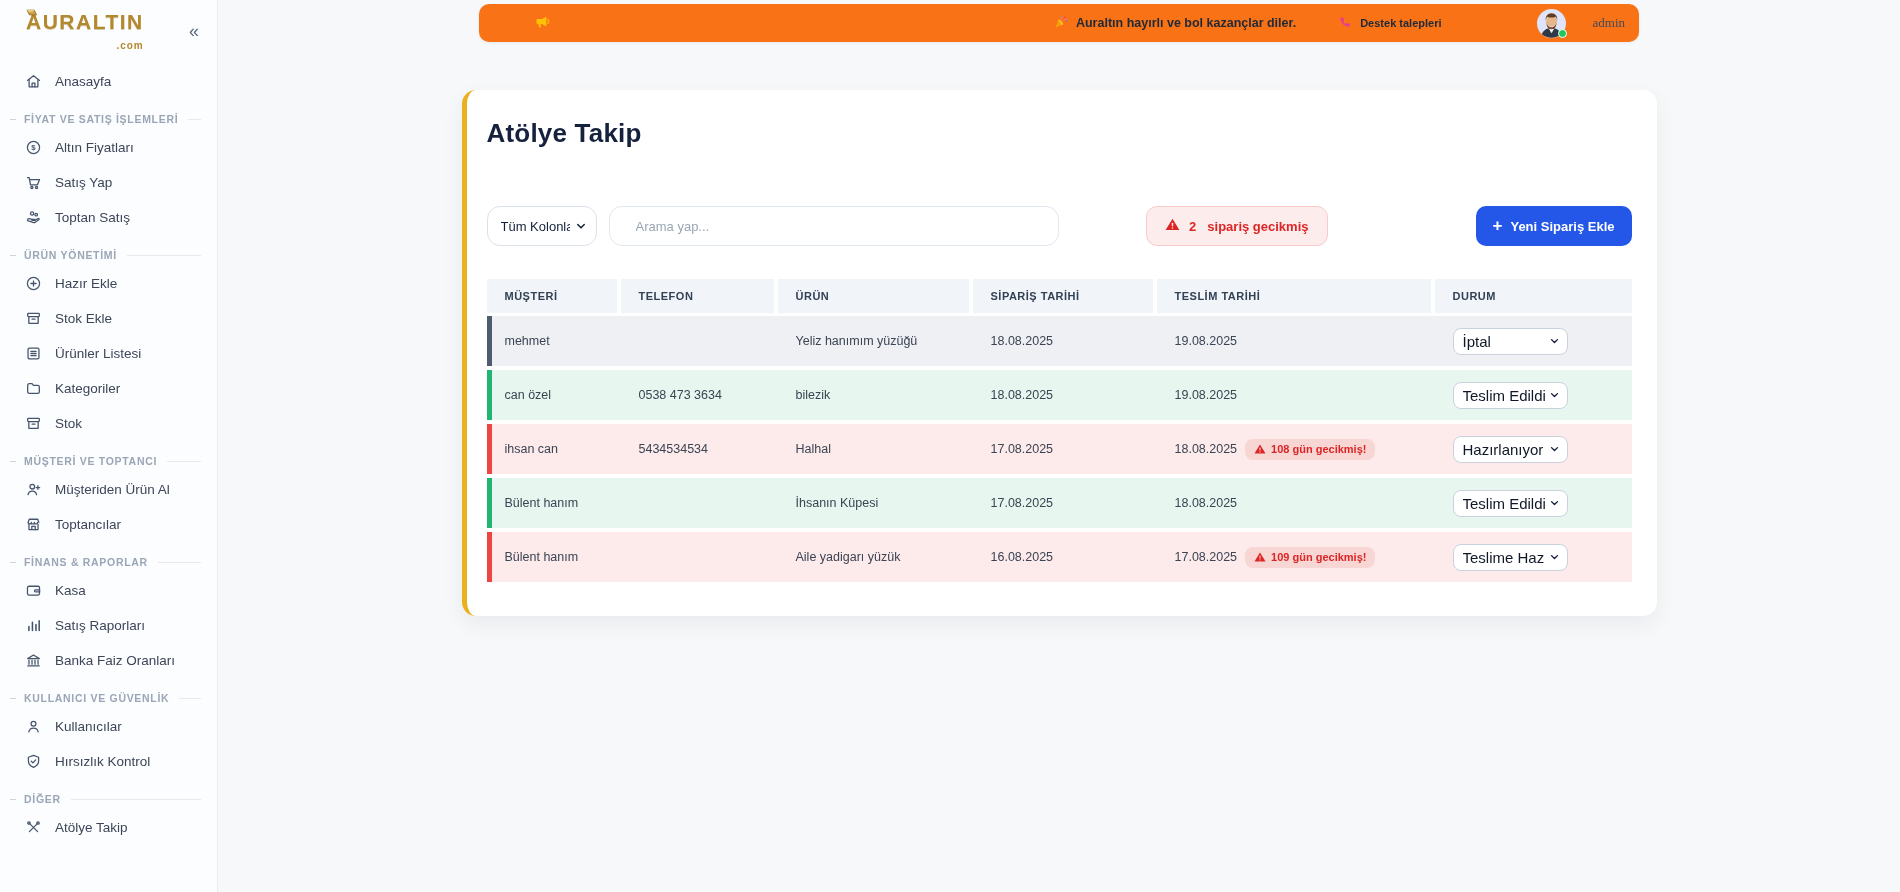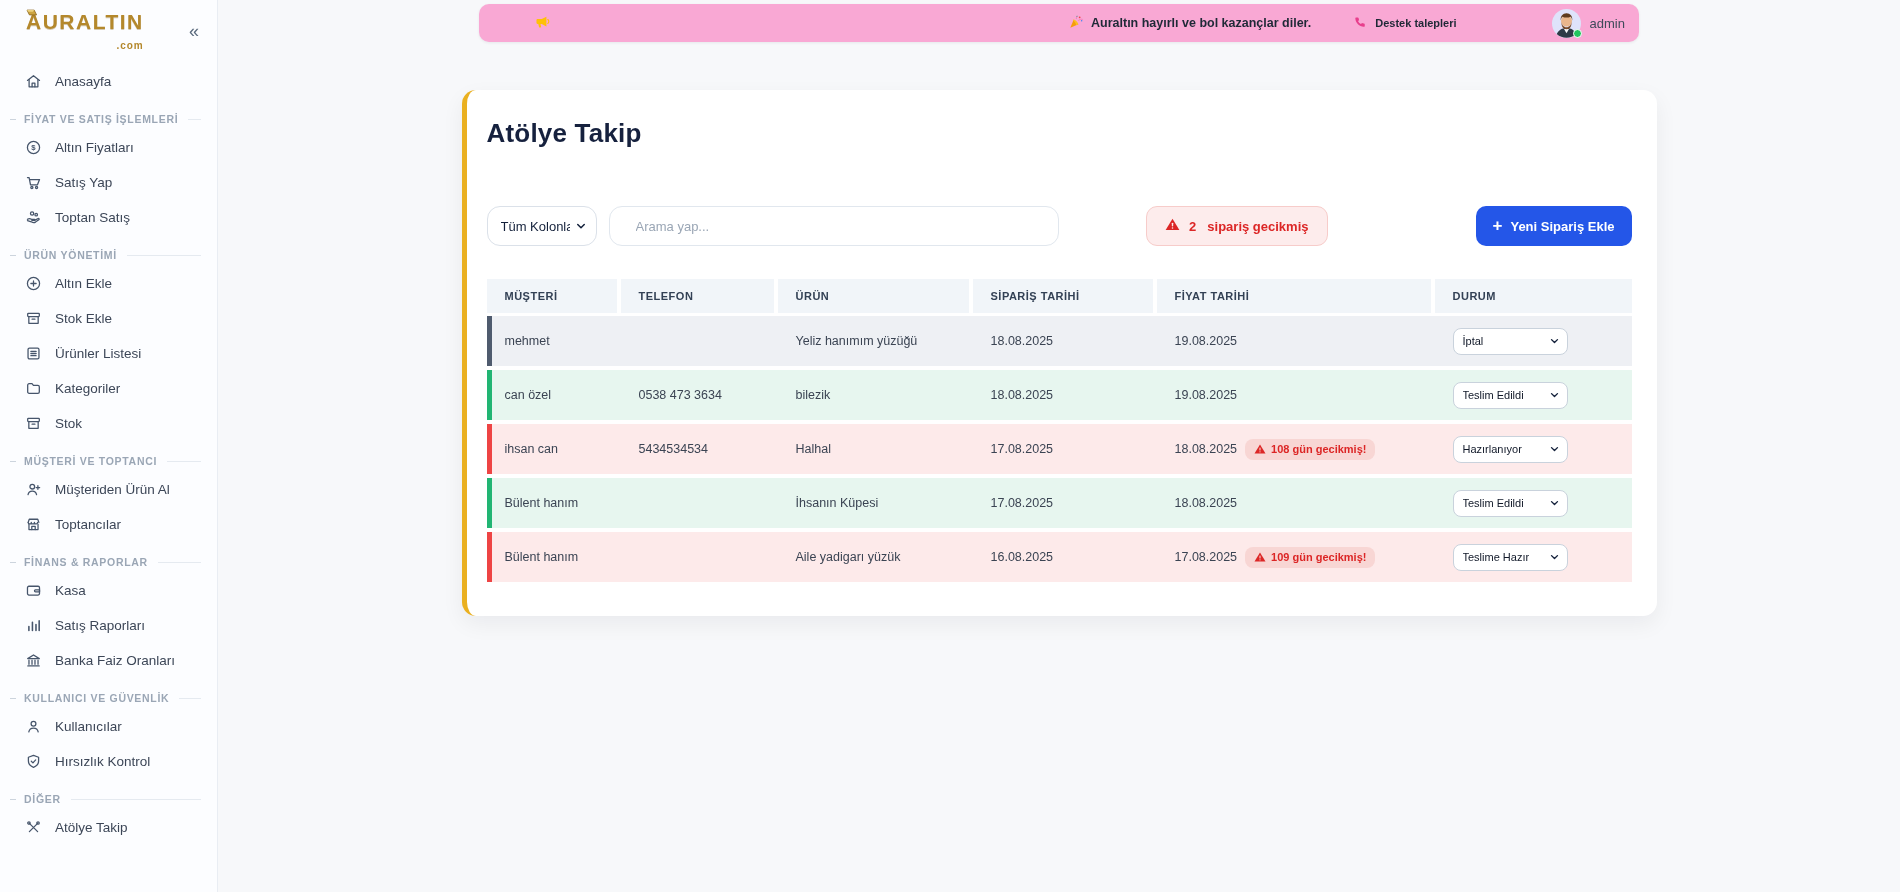--- a/index.html
+++ b/index.html
@@ -43,29 +43,29 @@
     font-size:10.5px; font-weight:bold; letter-spacing:.7px; color:#9aa6b5; white-space:nowrap;
   }
   .nav-section::before { content:""; width:6px; height:1px; background:#ccd4dd; flex:0 0 6px; }
   .nav-section::after { content:""; flex:1; height:1px; background:#e5eaf0; margin-right:16px; margin-left:2px; }
 
   
   .main { flex:1; position:relative; }
 
   .topbar {
     width:1160px; height:38px; margin:4px auto 0;
-    background:#f9a8d4; border-radius:10px;
+    background:#f97316; border-radius:10px;
     box-shadow:0 1px 3px rgba(16,24,40,.07);
     display:flex; align-items:center;
     padding:0 14px 0 55px;
   }
   .tb-right { margin-left:auto; display:flex; align-items:center; }
   .announce { display:flex; align-items:center; gap:7px; font-size:12.5px; font-weight:bold; color:#1f2937; }
   .support { display:flex; align-items:center; gap:7px; margin-left:42px; font-size:11px; font-weight:bold; color:#1f2937; cursor:pointer; }
-  .userbox { display:flex; align-items:center; gap:9px; margin-left:95px; cursor:pointer; }
+  .userbox { display:flex; align-items:center; gap:27px; margin-left:95px; cursor:pointer;font-family:Liberation Serif, serif; }
   .avatar { width:29px; height:29px; position:relative; }
   .avatar svg { display:block; }
   .status-dot { position:absolute; width:9px; height:9px; background:#22c55e; border:1.5px solid #fff; border-radius:50%; right:-1px; bottom:0; }
   .username { font-size:13px; color:#3f4a5a; }
 
   .card {
     width:1195px; margin:48px auto 0;
     background:#fff; border-radius:14px;
     border-left:5px solid #eab020;
     box-shadow:0 8px 22px rgba(16,24,40,.06);
@@ -127,21 +127,21 @@
     display:inline-flex; align-items:center; gap:5px;
     background:#f8d6d4; color:#dc2626;
     font-size:11px; font-weight:bold;
     padding:4.5px 9px; border-radius:8px; margin-left:8px; white-space:nowrap;
   }
   .status-wrap { position:relative; width:115px; height:27px; }
   .status-wrap select {
     appearance:none; -webkit-appearance:none;
     width:100%; height:100%;
     border:1px solid #c9d2dc; border-radius:8px; background:#fff;
-    font-family:inherit; font-size:11px; color:#101828;
+    font-family:inherit; font-size:15px; color:#101828;
     padding:0 22px 0 9px; cursor:pointer;
   }
   .status-wrap .sel-chev { right:8px; }
 </style>
 </head>
 <body>
 
 <div class="app">
 
   <aside class="sidebar">
@@ -205,21 +205,21 @@
         <div class="nav-section">
           <span>ÜRÜN YÖNETİMİ</span>
         </div>
         <div class="nav-item">
           <span class="ico">
             <svg viewBox="0 0 24 24" fill="none" stroke="currentColor" stroke-width="1.8" stroke-linecap="round" stroke-linejoin="round">
               <circle cx="12" cy="12" r="8.6"></circle>
               <path d="M12 8.3v7.4M8.3 12h7.4"></path>
             </svg>
           </span>
-          <span>Altın Ekle</span>
+          <span>Hazır Ekle</span>
         </div>
         <div class="nav-item">
           <span class="ico">
             <svg viewBox="0 0 24 24" fill="none" stroke="currentColor" stroke-width="1.8" stroke-linecap="round" stroke-linejoin="round">
               <rect x="3.8" y="4.8" width="16.4" height="4.4" rx="1"></rect>
               <path d="M5.4 9.2v9.6h13.2V9.2"></path>
               <path d="M10 13h4"></path>
             </svg>
           </span>
           <span>Stok Ekle</span>
@@ -421,21 +421,21 @@
           <span>Yeni Sipariş Ekle</span>
         </button>
       </div>
 
       <div class="table">
         <div class="thead" id="thead">
             <div class="th c1">MÜŞTERİ</div>
             <div class="th c2">TELEFON</div>
             <div class="th c3">ÜRÜN</div>
             <div class="th c4">SİPARİŞ TARİHİ</div>
-            <div class="th c5">FİYAT TARİHİ</div>
+            <div class="th c5">TESLİM TARİHİ</div>
             <div class="th c6">DURUM</div>
           </div>
         <div class="tbody" id="tbody">
             <div class="trow" style="background: rgb(238, 240, 244); border-left-color: rgb(79, 91, 110);">
               <div class="td c1">mehmet</div>
               <div class="td c2"></div>
               <div class="td c3">Yeliz hanımım yüzüğü</div>
               <div class="td c4">18.08.2025</div>
               <div class="td c5">
                 <span>19.08.2025</span>

